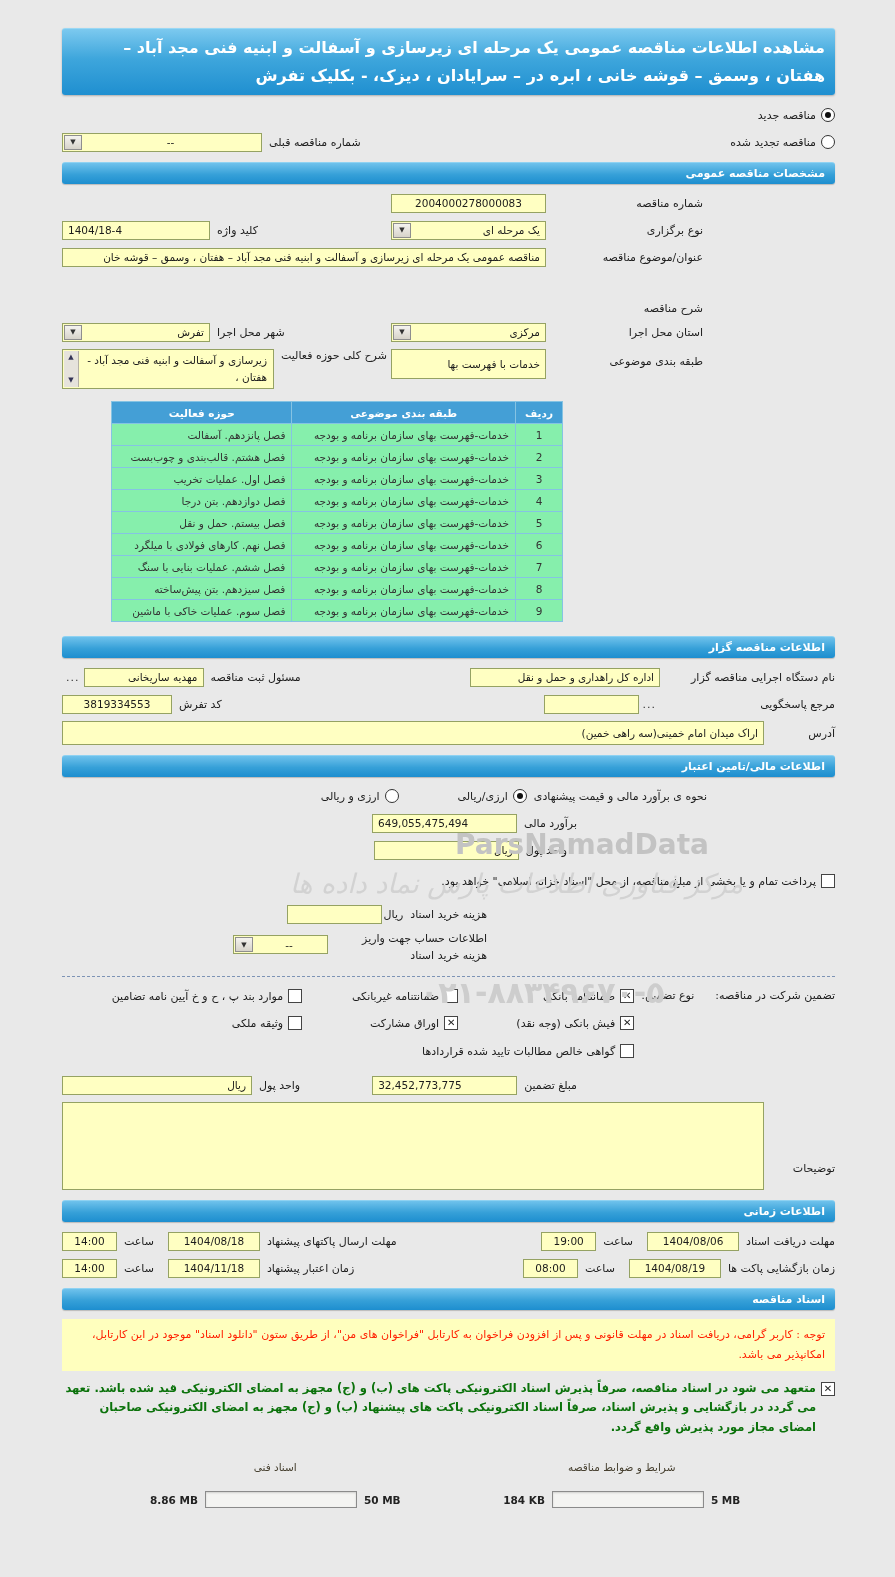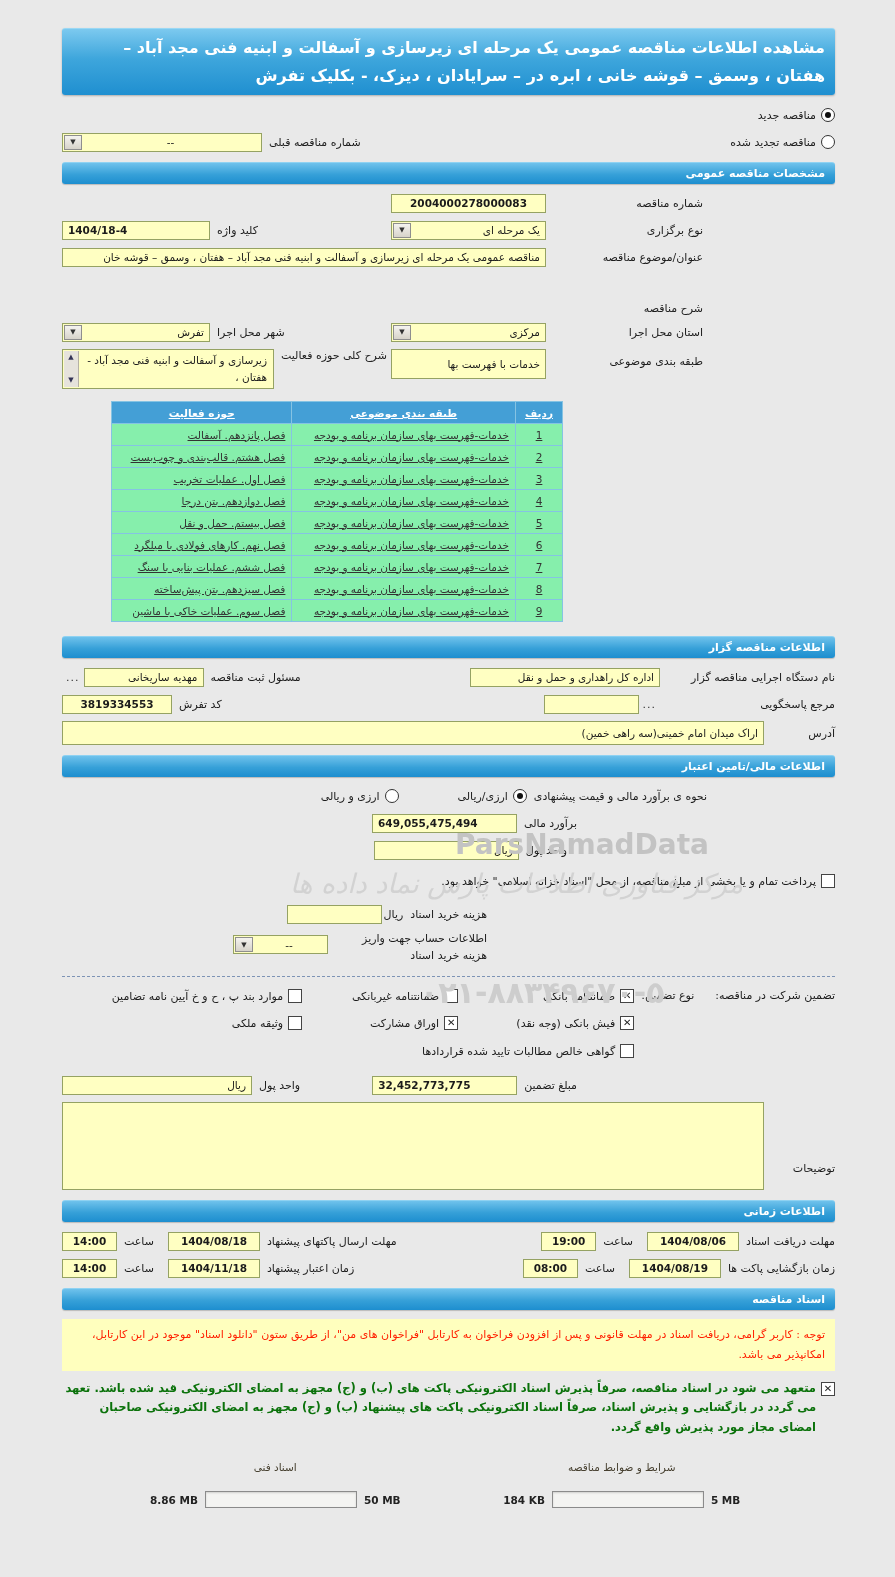--- a/index.html
+++ b/index.html
@@ -26,21 +26,21 @@
   
   .frow{display:flex;align-items:center;margin:7px 0;min-height:20px;}
   .lbl{flex:none;padding-left:7px;white-space:nowrap;}
   .yin{
     background:#ffffc2;border:1px solid #95a263;height:19px;box-sizing:border-box;
     display:flex;align-items:center;padding:0 5px;overflow:hidden;white-space:nowrap;
     font-size:10.5px;color:#1b1b1b;flex:none;
   }
   .yarea{height:auto;align-items:flex-start;white-space:normal;padding:3px 6px;line-height:1.5;}
   .grow{flex:1;}
-  .ltr{direction:ltr;unicode-bidi:bidi-override;font-weight:bold;}
+  .ltr{direction:ltr;unicode-bidi:bidi-override;}
   .center{justify-content:center;}
   .pushL{margin-right:auto;}
   .ind1{margin-right:132px;}
   .ind2{margin-right:128px;}
 
   
   .combo{position:relative;padding-left:22px;}
   .cbtn{
     position:absolute;left:1px;top:1px;bottom:1px;width:16px;
     background:linear-gradient(#f4f3ef,#d7d3ca);border:1px solid #8e8e8e;
@@ -57,21 +57,21 @@
   .cb{flex:none;width:12px;height:12px;border:1px solid #444;background:#fff;
       display:inline-flex;align-items:center;justify-content:center;margin-left:5px;
       font-size:10px;color:#222;line-height:1;}
   .cb.on::after{content:"\2715";}
   .rd{flex:none;width:12px;height:12px;border:1px solid #333;border-radius:50%;background:#fff;
       display:inline-flex;align-items:center;justify-content:center;margin-left:5px;}
   .rd.on::after{content:"";width:6px;height:6px;border-radius:50%;background:#111;}
 
   
   .dtable{border-collapse:collapse;width:452px;margin:12px 272px 14px auto;}
-  .dtable th,.dtable td{border:1px solid #85c3e3;padding:2px 6px;font-size:10.5px;height:17px;text-decoration:underline;}
+  .dtable th,.dtable td{border:1px solid #85c3e3;padding:2px 6px;font-size:10.5px;height:17px;}
   .dtable th{background:#449fd6;color:#fff;font-weight:bold;}
   .dtable td{background:#86efac;color:#333;white-space:nowrap;}
   .dtable td.c{text-align:center;width:34px;}
 
   
   .dash{border:0;border-top:1px dashed #7d93b5;margin:12px 0;}
   .notice{background:#ffffbe;color:#ff1f00;padding:6px 10px;line-height:1.8;margin:2px 0 8px;}
   .green{color:#0b720b;font-weight:bold;font-size:11.5px;line-height:1.7;display:flex;margin:4px 0 10px;}
 
   

